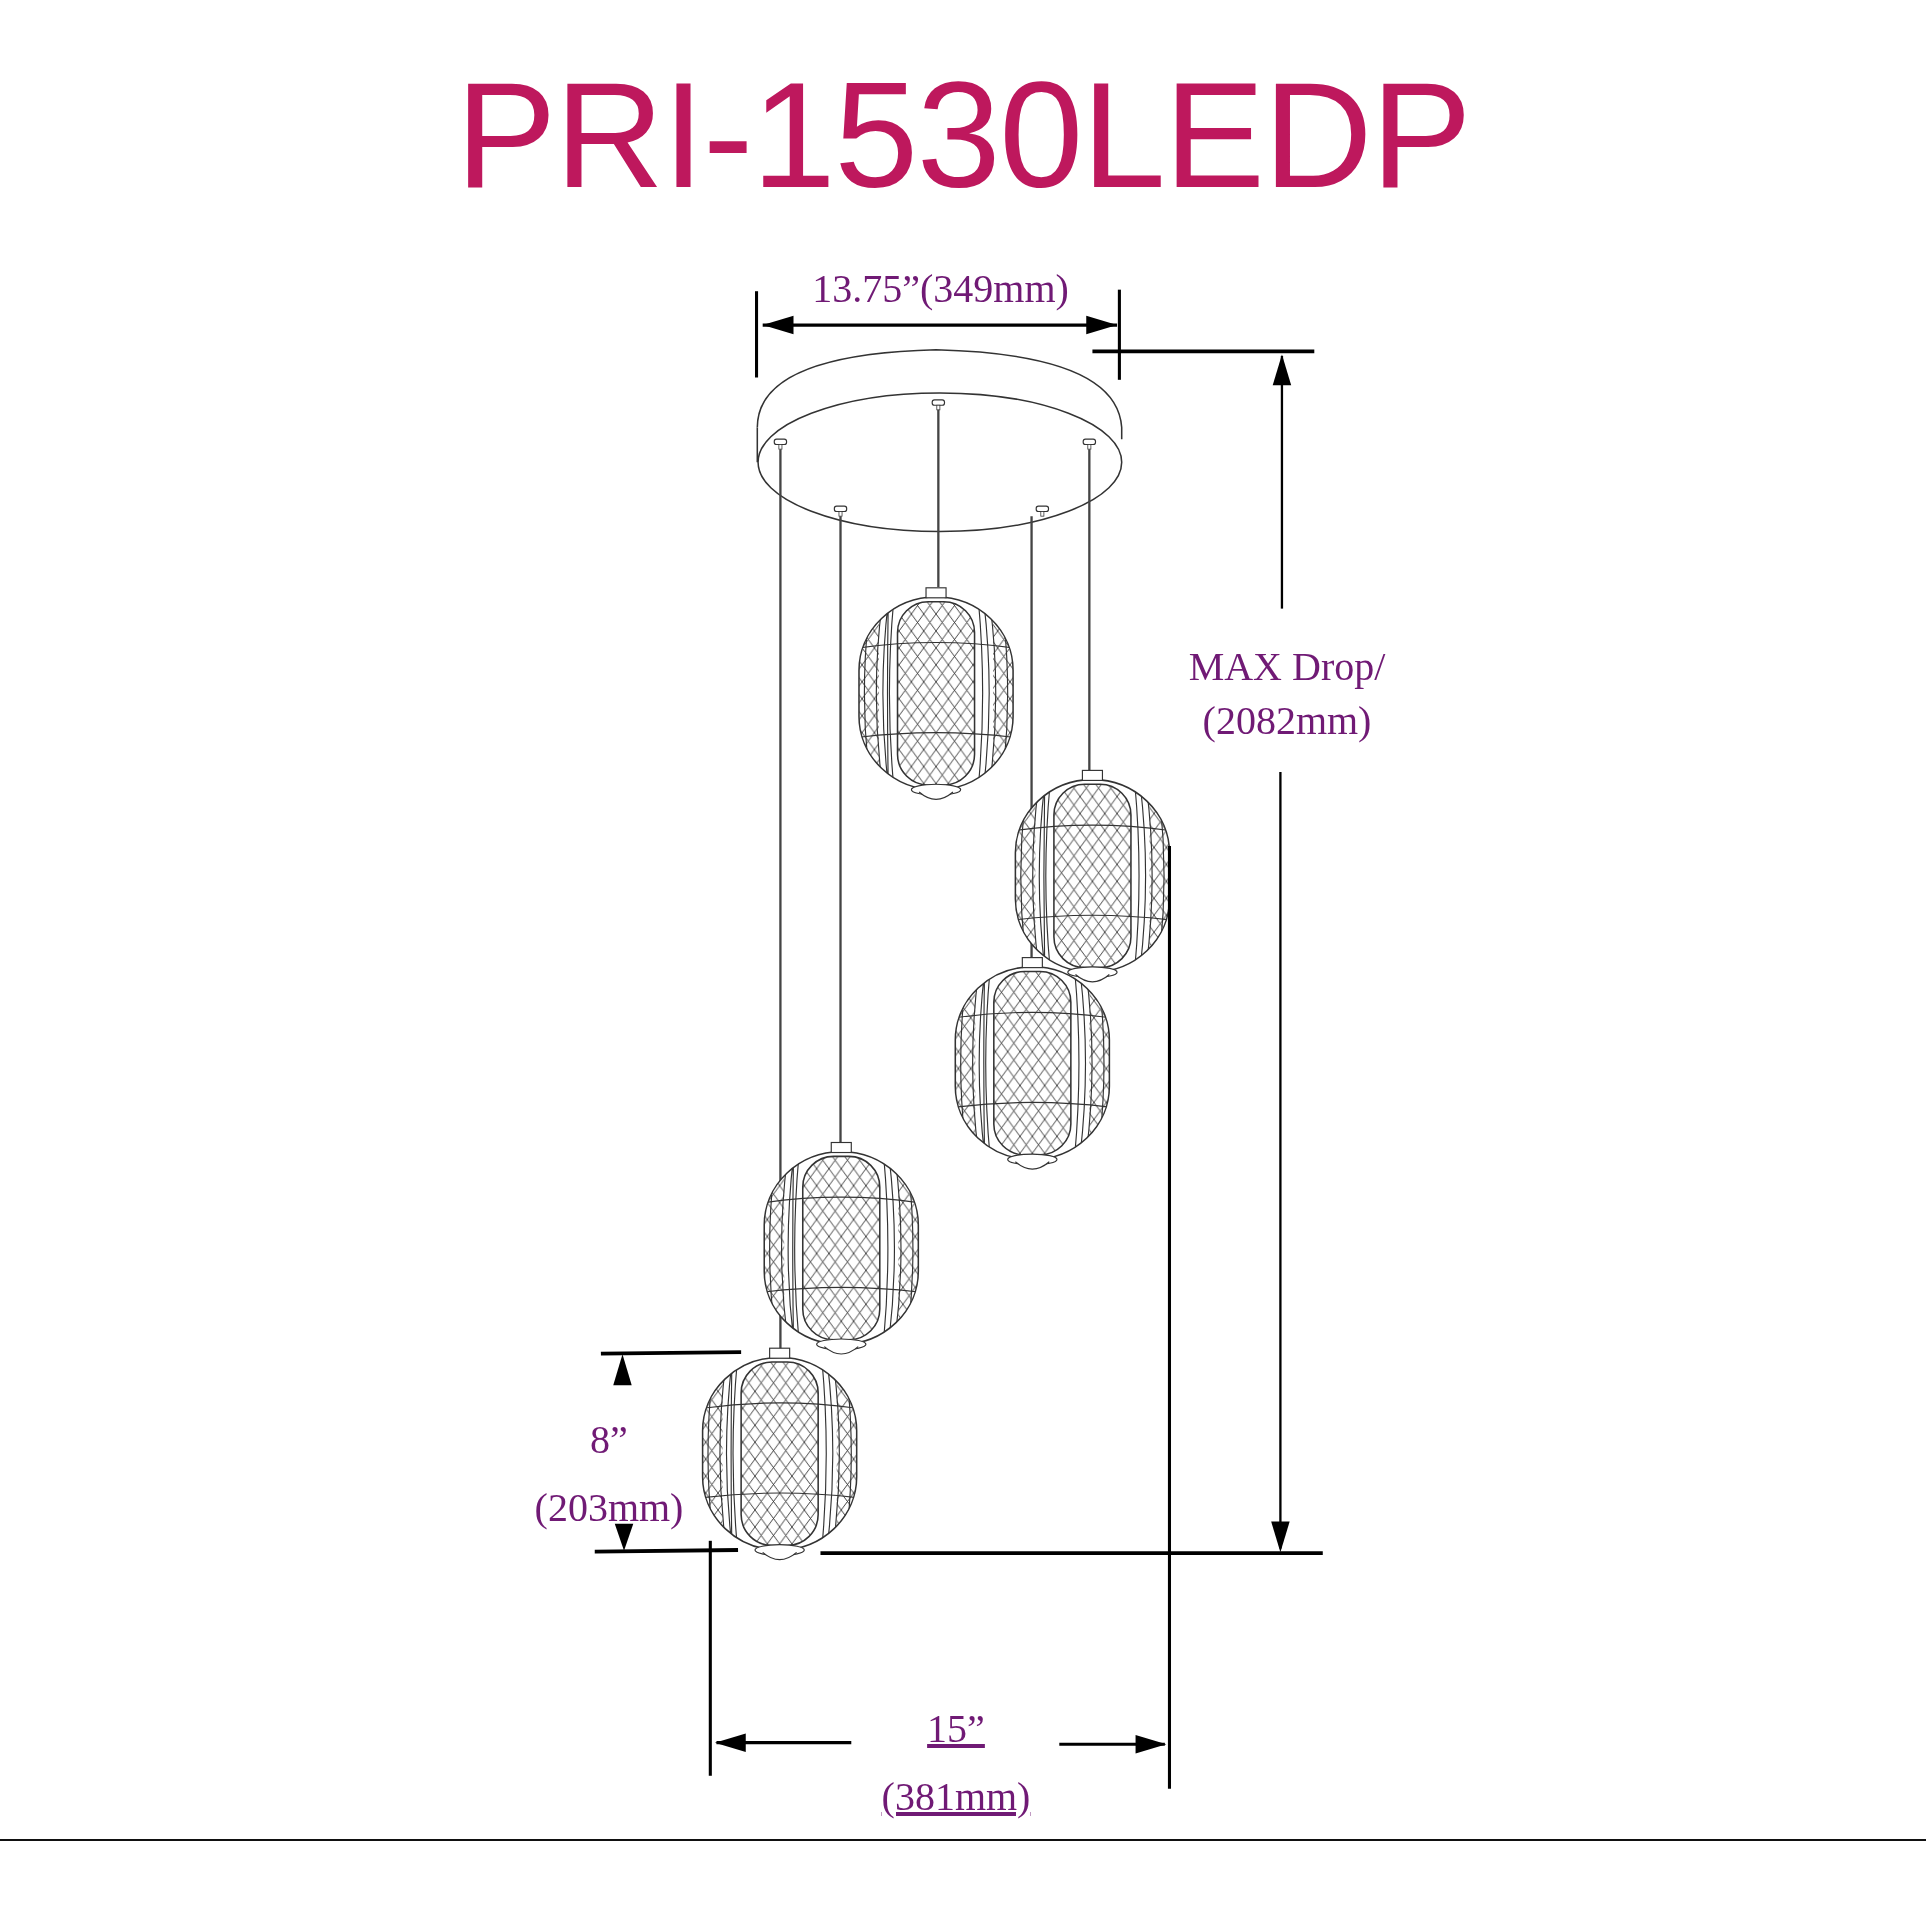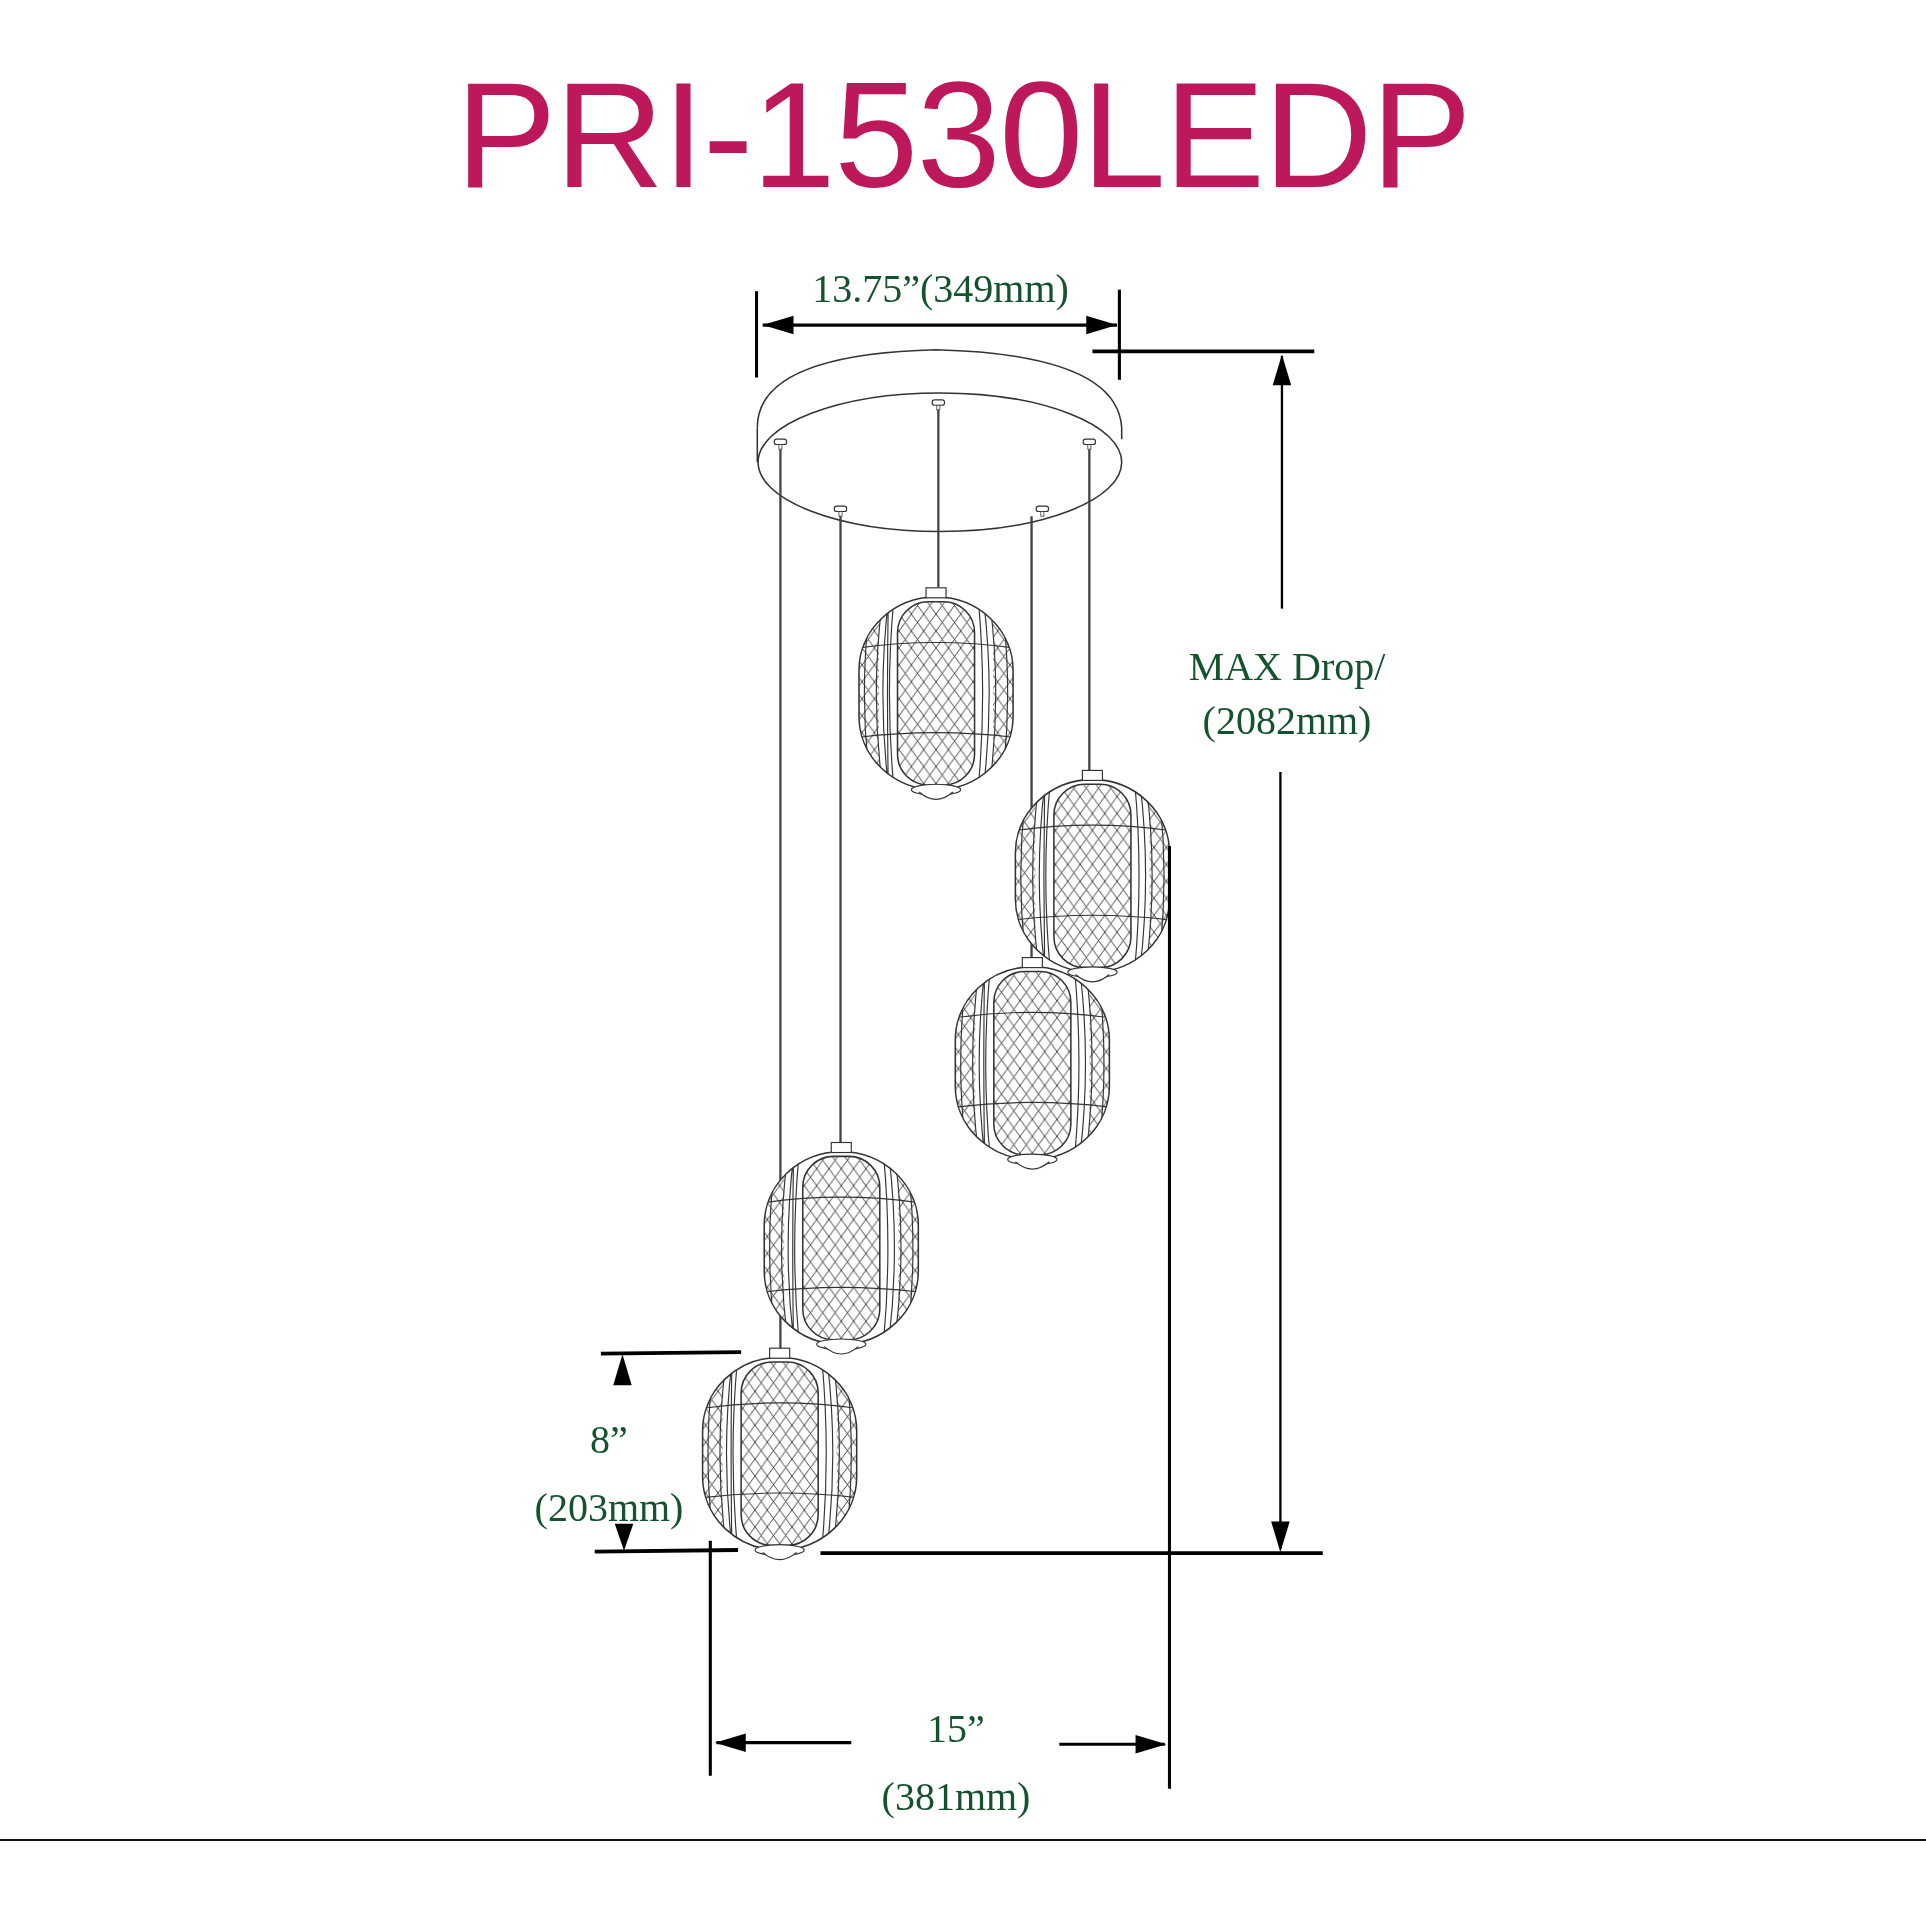--- a/index.html
+++ b/index.html
@@ -3,21 +3,21 @@
 <meta charset="utf-8">
 <style>
   html, body { margin: 0; padding: 0; background: #ffffff; }
   body { width: 1926px; height: 1926px; position: relative; overflow: hidden; }
   .title {
     position: absolute; left: 0; top: 58px; width: 1926px; text-align: center;
     font-family: "Liberation Sans", sans-serif; font-size: 151px; line-height: 154px;
     color: #be185d; letter-spacing: -1.5px;
   }
   .dim {
-    position: absolute; font-family: "Liberation Serif", serif; color: #14532d;
+    position: absolute; font-family: "Liberation Serif", serif; color: #701a75;
     font-size: 40px; line-height: 49px; text-align: center; white-space: nowrap;
   }
   svg.drawing { position: absolute; left: 0; top: 0; }
   .rule { position: absolute; left: 0; top: 1839px; width: 1926px; height: 2.3px; background: #111; }
 </style>
 </head>
 <body>
 
 <div class="title">PRI-1530LEDP</div>
 
@@ -123,19 +123,19 @@
 <div class="dim" style="left:1102px; top:640px; width:370px; line-height:54px;">
   <div>MAX Drop/</div>
   <div>(2082mm)</div>
 </div>
 
 <div class="dim" style="left:509px; top:1406px; width:200px; line-height:68px;">
   <div>8”</div>
   <div>(203mm)</div>
 </div>
 
-<div class="dim" style="left:848px; top:1695px; width:216px; line-height:68px;">
+<div class="dim" style="left:848px; top:1695px; width:216px; line-height:68px;text-decoration:underline;">
   <div>15”</div>
   <div>(381mm)</div>
 </div>
 
 <div class="rule"></div>
 
 
 </body></html>

